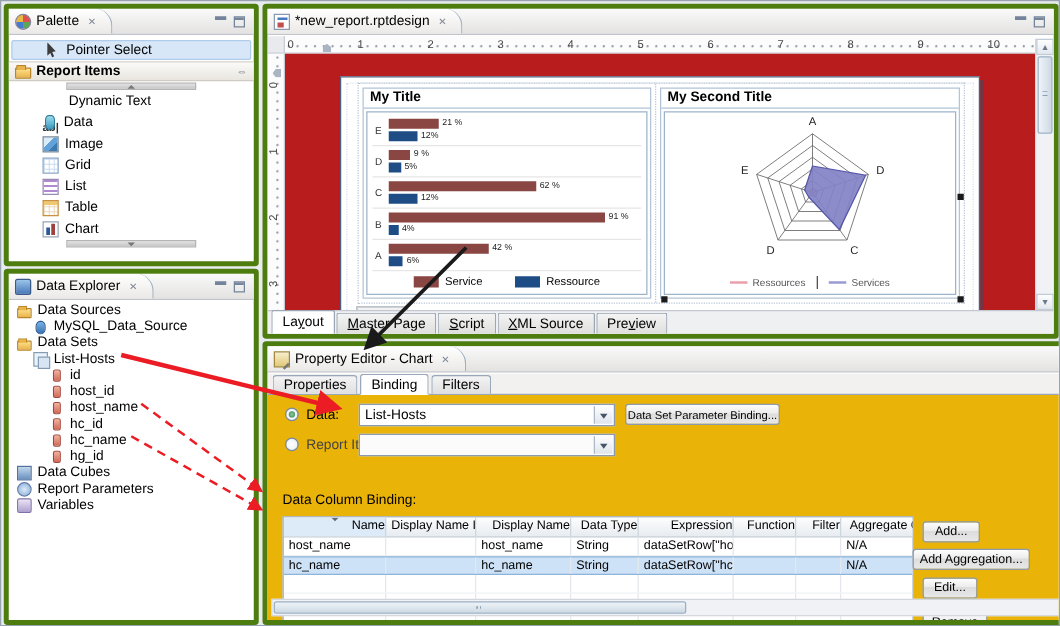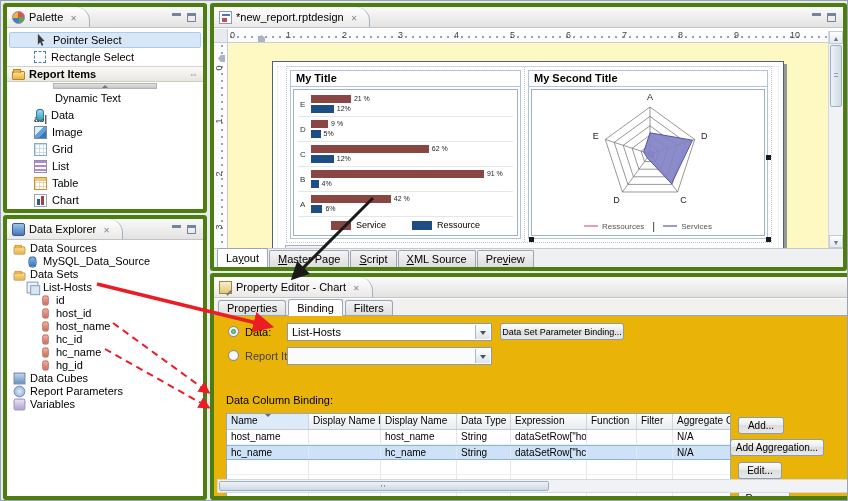--- a/index.html
+++ b/index.html
@@ -69,21 +69,21 @@
 
   
   #ed-hruler{position:absolute;left:14px;top:22px;right:15px;height:14px;background:#fcfcfd;border-bottom:1px solid #c8ccd4;
      background-image:radial-gradient(circle at 3px 8px,#98a0ac 0.7px,transparent 1.2px);background-size:7px 14px;}
   #ed-corner{position:absolute;left:0;top:22px;width:14px;height:14px;background:#e8eaee;border-right:1px solid #c8ccd4;border-bottom:1px solid #c8ccd4;}
   #ed-vruler{position:absolute;left:0;top:36px;width:14px;bottom:19px;background:#fcfcfd;border-right:1px solid #c8ccd4;
      background-image:radial-gradient(circle at 8px 3px,#98a0ac 0.7px,transparent 1.2px);background-size:14px 7px;}
   .h-num{position:absolute;top:1px;font-size:9px;color:#444;}
   .v-num{position:absolute;left:2px;font-size:9px;color:#444;transform:rotate(-90deg);}
   .ruler-marker{position:absolute;width:7px;height:7px;background:#aab4c2;clip-path:polygon(50% 0,100% 40%,100% 100%,0 100%,0 40%);}
-  #ed-canvas{position:absolute;left:14px;top:36px;right:15px;bottom:19px;background:#fef9c3;overflow:hidden;text-decoration:underline;}
+  #ed-canvas{position:absolute;left:14px;top:36px;right:15px;bottom:19px;background:#b91c1c;overflow:hidden;text-decoration:underline;}
   #page{position:absolute;left:44px;top:18px;width:512px;height:200px;background:#fff;border:1px solid #51607f;box-shadow:3px 3px 0 rgba(60,75,105,.55);}
   #page::before{content:"";position:absolute;inset:4px;border:1px dotted #dae2ec;pointer-events:none;}
   #grid-area{position:absolute;left:13px;top:4px;width:486px;height:177px;border:1px dotted #b9c6d6;display:flex;}
   .gcell{flex:1;border-right:1px dotted #b9c6d6;padding:3px;}
   .gcell:last-child{border-right:none;}
   .chart-box{height:100%;border:1px solid #b2c4d5;display:flex;flex-direction:column;background:#fff;}
   .c-title{height:16px;line-height:15px;border-bottom:1px solid #b2c4d5;font-weight:bold;padding-left:5px;font-size:11px;}
   .c-plot{flex:1;position:relative;margin:2px;border:1px solid #9cb4ca;overflow:hidden;}
   .bar-row{position:relative;height:25px;margin:0 4px;border-bottom:1px solid #e6e6e6;display:flex;}
   .bar-row .cat{width:13px;font-size:8px;color:#333;line-height:25px;text-align:left;padding-left:2px;}
@@ -121,21 +121,21 @@
   .combo{position:absolute;height:18px;background:#fff;border:1px solid #8a9ab0;padding:2px 18px 0 4px;font-size:11px;}
   .combo .dd{position:absolute;right:1px;top:1px;bottom:1px;width:15px;background:linear-gradient(#fdfdfd,#dfe5ec);
      border-left:1px solid #aab8c8;text-align:center;}
   .combo .dd::before{content:"";display:inline-block;margin-top:6px;border-left:3px solid transparent;border-right:3px solid transparent;border-top:4px solid #445566;}
   .wbtn{position:absolute;height:17px;background:linear-gradient(#fdfdfd,#ebebeb 45%,#dcdcdc 46%,#e8e8e8);
      border:1px solid #8d9bab;border-radius:3px;font-size:10px;font-family:"Liberation Sans",sans-serif;text-align:center;padding:0;}
   #pe-table{position:absolute;left:12px;top:97px;width:505px;height:106px;background:#fff;border:1px solid #98a8ba;overflow:hidden;}
   .trow{display:flex;height:15px;border-bottom:1px solid #eef1f4;}
   .trow.hdr{height:16px;background:linear-gradient(#fdfdfd,#e7ecf1);border-bottom:1px solid #c2ccd6;}
   .tcell{flex:none;padding:1px 0 0 4px;font-size:10px;border-right:1px solid #e4e8ec;overflow:hidden;white-space:nowrap;}
-  .trow.hdr .tcell{border-right:1px solid #cdd5dd;position:relative;}
+  .trow.hdr .tcell{border-right:1px solid #cdd5dd;position:relative;text-align:right;}
   .trow.hdr .tcell.sorted{background:#ddeaf8;}
   .trow.hdr .tcell.sorted::after{content:"";position:absolute;top:0;left:50%;margin-left:-3px;border-left:3px solid transparent;border-right:3px solid transparent;border-top:3px solid #667;}
   .trow.selrow{background:#cde2f7;border-top:1px solid #8fb4da;border-bottom:1px solid #8fb4da;}
   #pe-vscroll{position:absolute;right:0;top:39px;width:16px;bottom:20px;background:#f0f2f5;border-left:1px solid #d4d8de;}
   #pe-hscroll{position:absolute;left:3px;right:22px;bottom:3px;height:14px;background:#f0f2f5;border:1px solid #d4d8de;}
   .sb-arr-h{position:absolute;top:0;bottom:0;width:13px;color:#6a7a8a;font-size:7px;text-align:center;line-height:12px;background:linear-gradient(#fcfdfe,#e4e9ef);border:1px solid #c2ccd6;}
   .sb-thumb-h{position:absolute;top:1px;bottom:1px;background:linear-gradient(#eef3f8,#cfdae5);border:1px solid #9ab0c4;border-radius:2px;}
   .sb-grip-h{position:absolute;top:3px;bottom:3px;left:50%;margin-left:-3px;width:6px;
      background:repeating-linear-gradient(90deg,#8aa0b4 0 1px,transparent 1px 3px);}
 
@@ -157,24 +157,20 @@
       </div>
       <div class="winbtns">
         <span class="wic wic-min"></span>
         <span class="wic wic-max"></span>
       </div>
     </div>
     <div id="pal-select" style="padding-top:3px;">
         <div class="pal-item sel">
           <span class="ic pointer-icon"></span>
           <span class="lbl">Pointer Select</span>
-        </div>
-        <div class="pal-item">
-          <span class="ic rectangle-select-icon"></span>
-          <span class="lbl">Rectangle Select</span>
         </div>
       </div>
     <div id="pal-sections">
         <div class="pal-sec">
           <span class="ic folder-icon"></span>
           <span class="sec-lbl">Report Items</span>
           <span class="sec-arrows">⇔</span>
         </div>
         <div class="pal-scroll up">
           <i></i>

